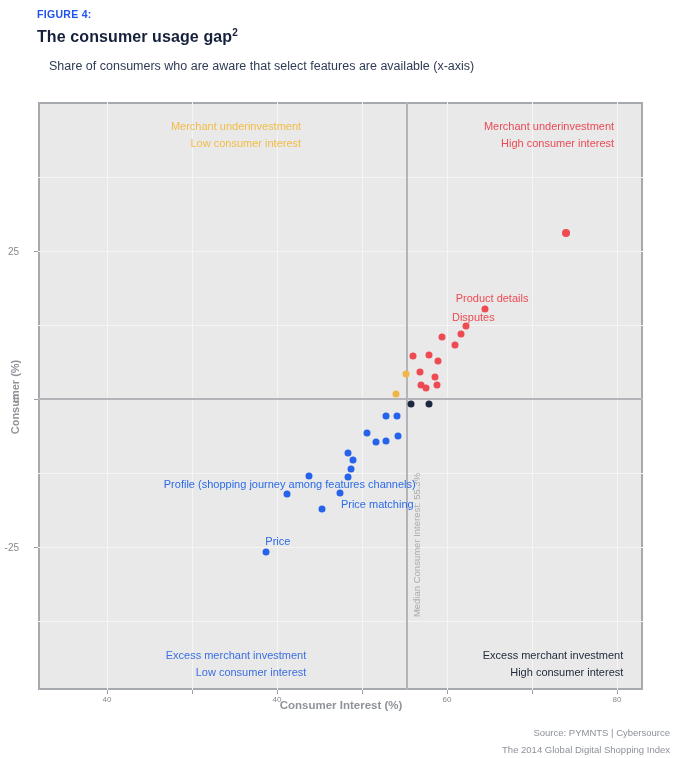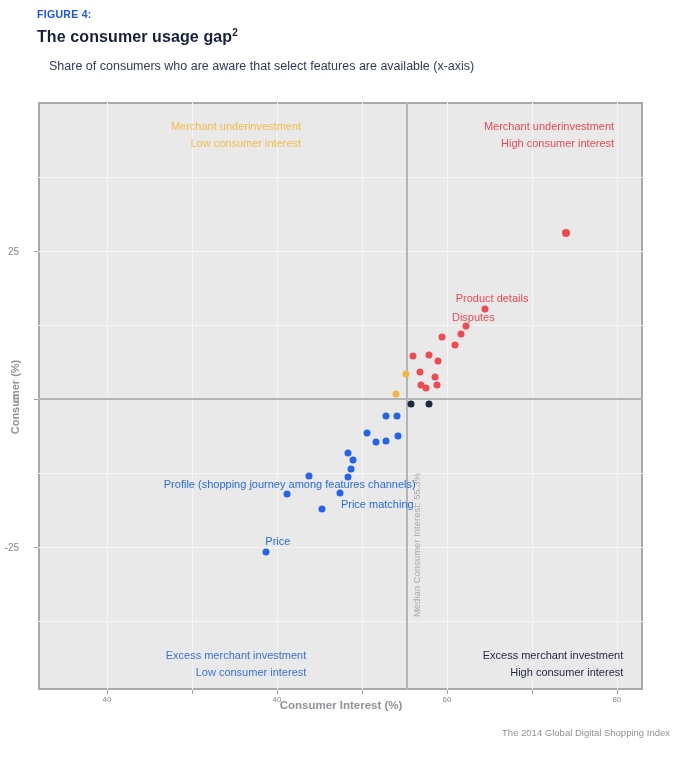--- a/index.html
+++ b/index.html
@@ -138,16 +138,17 @@
       <div class="dot" style="left: 322.056px; top: 508.986px; width: 7px; height: 7px; background: rgb(37, 99, 235);"></div>
       <div class="dot" style="left: 265.959px; top: 551.577px; width: 7px; height: 7px; background: rgb(37, 99, 235);"></div>
       <div class="point-label" style="left: 492.047px; top: 297.803px; color: rgb(238, 74, 82); text-align: center;">Product details</div>
       <div class="point-label" style="left: 473.348px; top: 316.732px; color: rgb(238, 74, 82);">Disputes</div>
       <div class="point-label" style="left: 289.758px; top: 483.549px; color: rgb(42, 107, 232);">Profile (shopping journey among features channels)</div>
       <div class="point-label" style="left: 377.303px; top: 504.254px; color: rgb(42, 107, 232);">Price matching</div>
       <div class="point-label" style="left: 277.858px; top: 540.93px; color: rgb(42, 107, 232);">Price</div>
     </div>
 
   <div class="footer">
+    <div>Source:  PYMNTS  |  Cybersource</div>
     <div>The 2014 Global Digital Shopping Index</div>
   </div>
 
 </div>
 
 </body></html>

